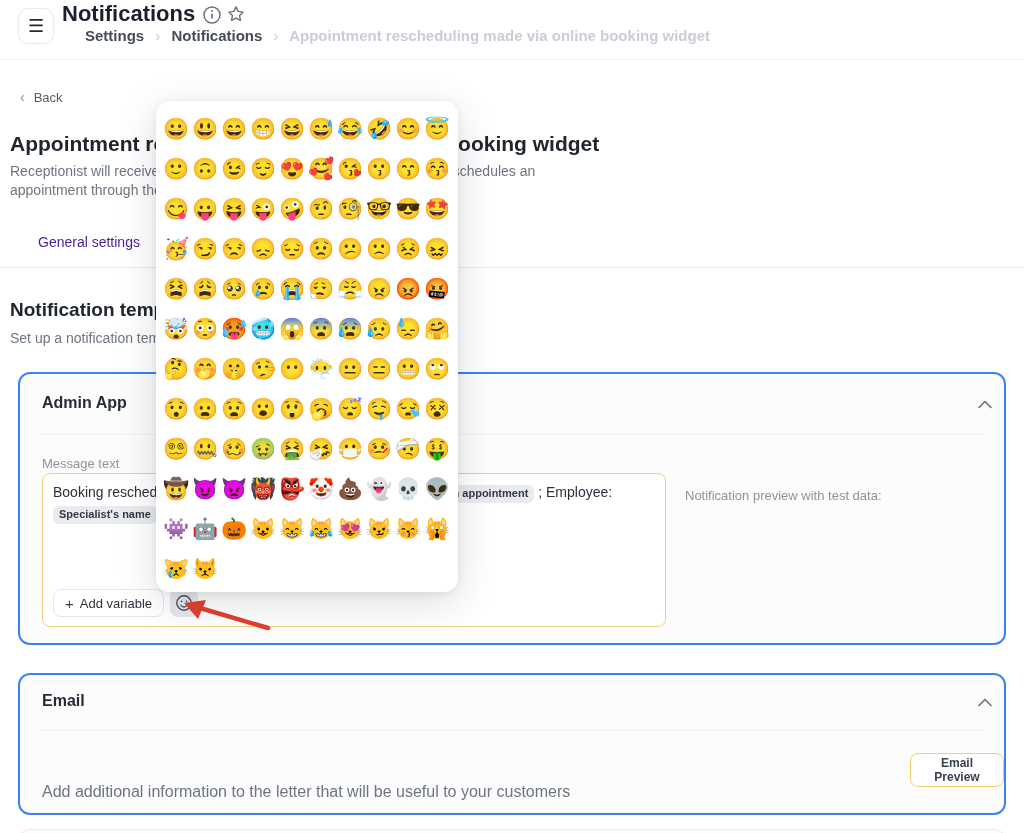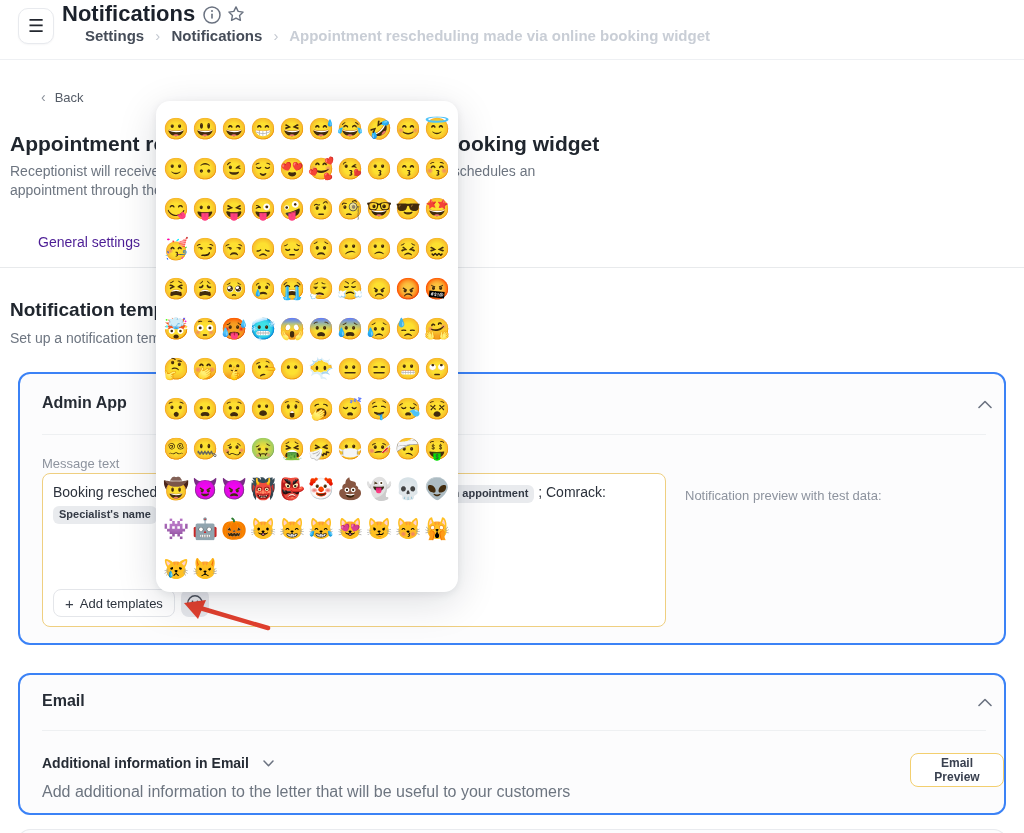--- a/index.html
+++ b/index.html
@@ -14,21 +14,21 @@
     border-radius:10px; background:#fff; display:flex; align-items:center; justify-content:center;
     box-shadow:0 1px 2px rgba(16,24,40,.04); font-size:18px; color:#23272f; cursor:pointer; }
   .app-title { position:absolute; left:62px; top:1px; font-size:22px; font-weight:700; color:#1b212b; }
   .info-ic { position:absolute; left:203px; top:6px; width:18px; height:18px; color:#6a7280; }
   .star-ic { position:absolute; left:226px; top:4px; width:20px; height:20px; color:#6a7280; }
   .crumbs { position:absolute; left:62px; top:27px; font-size:15px; font-weight:700; color:#454c58;margin-left:23px; }
   .crumbs .sep { color:#c3c8d0; margin:0 7px; font-weight:400; }
   .crumbs .muted { color:#c9ced6; font-weight:700; }
 
   
-  .back { position:absolute; left:41px; top:89px; font-size:13px; color:#555c67; cursor:pointer; }
+  .back { position:absolute; left:20px; top:89px; font-size:13px; color:#555c67; cursor:pointer; }
   .back .chev { color:#8a909a; margin-right:9px; font-size:14px; }
   .h1 { position:absolute; left:10px; top:132px; font-size:21px; font-weight:700; color:#20262e; white-space:nowrap; }
   .desc { position:absolute; left:10px; top:162px; width:606px; font-size:14px; line-height:19px; color:#6d7580; }
   .tab { position:absolute; left:38px; top:234px; font-size:14px; color:#4c1d95; cursor:pointer; }
   .tabline { position:absolute; left:0; top:267px; width:1024px; height:1px; background:#e8eaec; }
   .sect-h { position:absolute; left:10px; top:299px; font-size:19px; font-weight:700; color:#20262e; white-space:nowrap; }
   .sect-sub { position:absolute; left:10px; top:330px; font-size:14px; color:#6d7580; white-space:nowrap; }
 
   
   .card { position:absolute; left:18px; width:988px; background:#fcfcfd; border:2px solid #3b82f6; border-radius:12px; }
@@ -121,26 +121,26 @@
       <svg width="14" height="9" viewBox="0 0 14 9">
           <polyline points="1,7.5 7,1.5 13,7.5" fill="none" stroke="currentColor" stroke-width="1.6" stroke-linecap="round" stroke-linejoin="round"></polyline>
         </svg>
     </span>
     <div class="card-div" style="top:60px; width:944px;"></div>
 
     <div class="field-label" style="left:22px; top:82px;">Message text</div>
 
     <div class="msgbox">
       <div class="msgline">
-        <span>Booking rescheduled: </span><span class="chip">Client name</span><span> (+</span><span class="chip">Phone</span><span>); Service: </span><span class="chip">Services in appointment</span><span> ; Comrack: </span><span class="chip">Specialist's name</span><span> on </span><span class="chip">Date of visit</span><span> at </span><span class="chip">Time of visit</span>
+        <span>Booking rescheduled: </span><span class="chip">Client name</span><span> (+</span><span class="chip">Phone</span><span>); Service: </span><span class="chip">Services in appointment</span><span> ; Employee: </span><span class="chip">Specialist's name</span><span> on </span><span class="chip">Date of visit</span><span> at </span><span class="chip">Time of visit</span>
       </div>
       <div class="msg-actions">
         <button class="addvar-btn">
           <span class="plus">+</span>
-          <span>Add templates</span>
+          <span>Add variable</span>
         </button>
         <button class="emoji-btn">
           <span>
             <svg width="18" height="18" viewBox="0 0 18 18">
                 <circle cx="9" cy="9" r="7.2" fill="none" stroke="#4a505a" stroke-width="1.4"></circle>
                 <circle cx="6.5" cy="7.3" r="0.9" fill="#4a505a"></circle>
                 <circle cx="11.5" cy="7.3" r="0.9" fill="#4a505a"></circle>
                 <path d="M5.8 11.2c0.9 1.2 2 1.8 3.2 1.8s2.3-0.6 3.2-1.8" fill="none" stroke="#4a505a" stroke-width="1.3" stroke-linecap="round"></path>
               </svg>
           </span>
@@ -160,28 +160,20 @@
 
   <div class="card" style="top:673px; height:142px;padding-left:34px;">
     <div class="card-title" style="top:17px;">Email</div>
     <span class="chev-ic" style="left:958px; top:23px;">
       <svg width="14" height="9" viewBox="0 0 14 9">
           <polyline points="1,7.5 7,1.5 13,7.5" fill="none" stroke="currentColor" stroke-width="1.6" stroke-linecap="round" stroke-linejoin="round"></polyline>
         </svg>
     </span>
     <div class="card-div" style="top:55px; width:944px;"></div>
 
-    <div class="row-title" style="top:80px;">
-      <span>Additional information in Email</span>
-      <span style="display:inline-block; margin-left:10px; vertical-align:1px;">
-        <svg width="11" height="7" viewBox="0 0 11 7">
-            <polyline points="1,1 5.5,5.7 10,1" fill="none" stroke="#6b7280" stroke-width="1.5" stroke-linecap="round" stroke-linejoin="round"></polyline>
-          </svg>
-      </span>
-    </div>
     <div class="row-sub" style="top:108px;">Add additional information to the letter that will be useful to your customers</div>
     <button class="email-prev-btn">Email Preview</button>
   </div>
 
   <div class="next-card"></div>
 
   <div class="emoji-popup">
       <span class="emoji-cell">😀</span>
       <span class="emoji-cell">😃</span>
       <span class="emoji-cell">😄</span>

